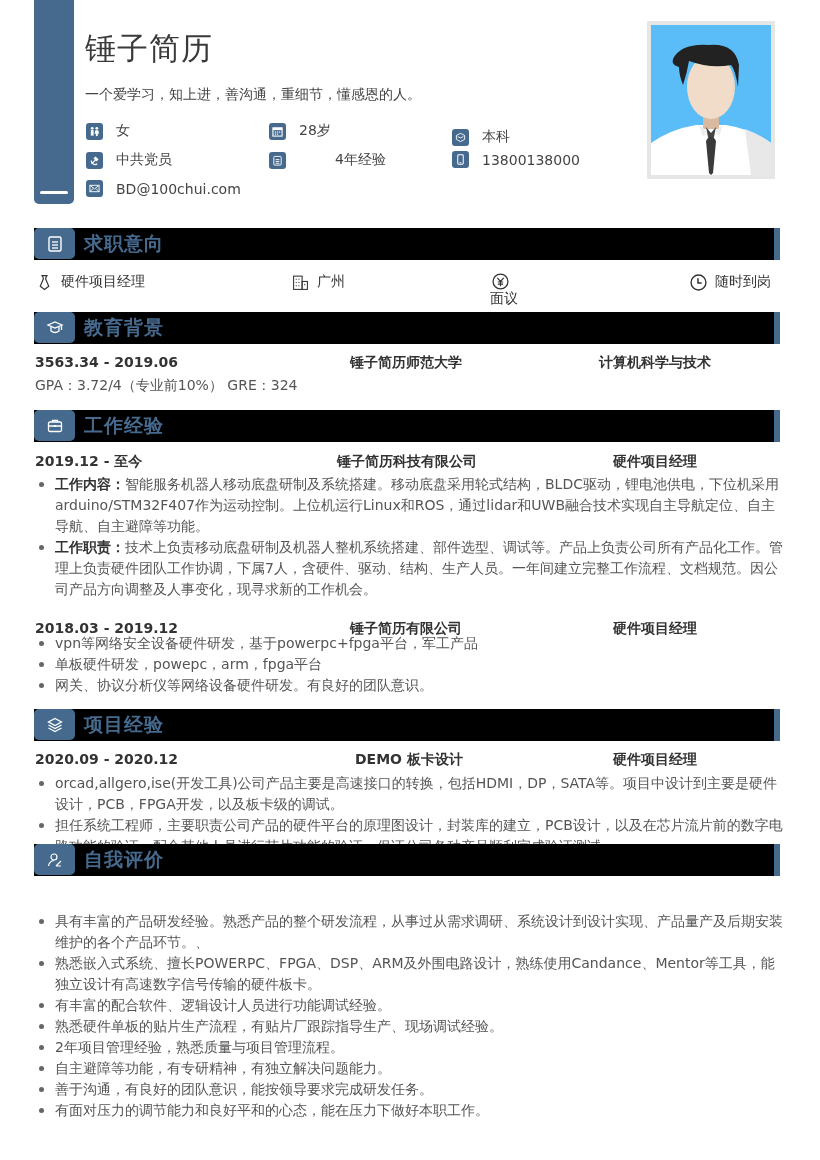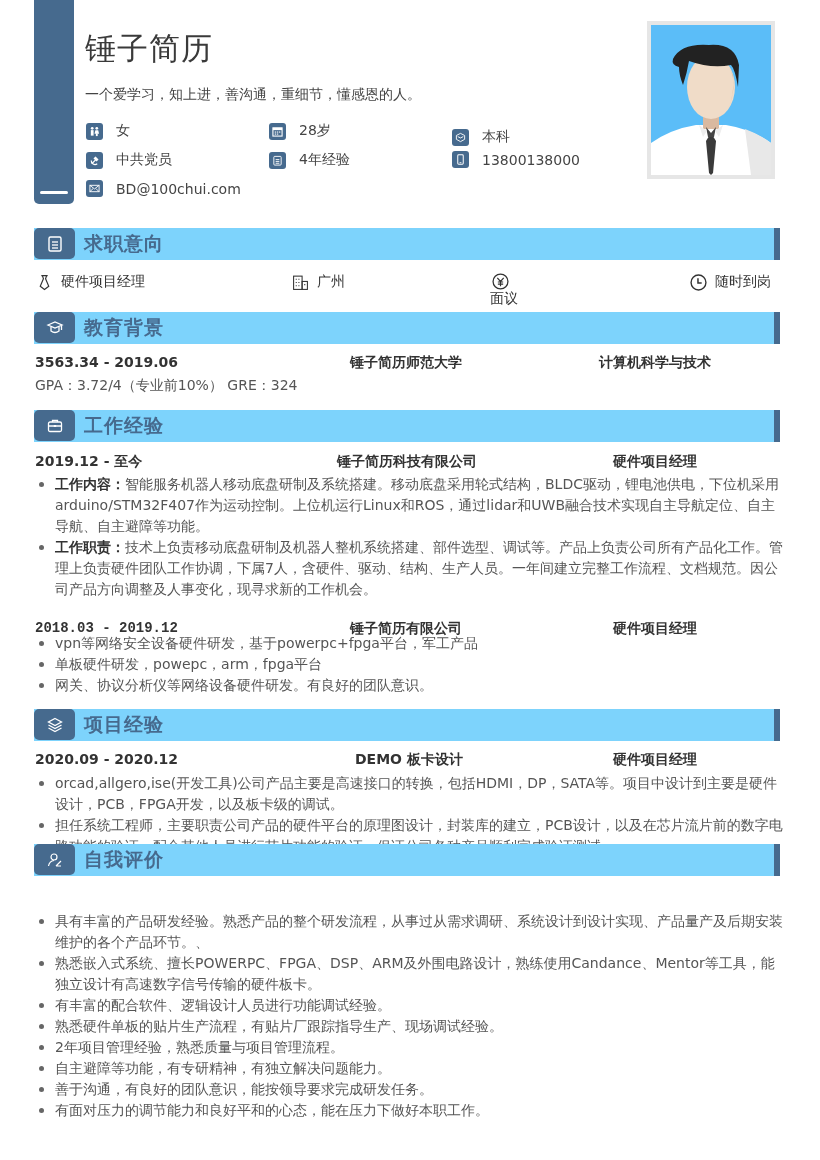--- a/index.html
+++ b/index.html
@@ -12,21 +12,21 @@
   .name { position: absolute; left: 85px; top: 28px; font-size: 31px; color: #3a3a3a; font-weight: normal; letter-spacing: 1px; }
   .motto { position: absolute; left: 85px; top: 86px; font-size: 14px; color: #444; }
 
   .info { position: absolute; display: flex; align-items: center; font-size: 14px; color: #444; }
   .info .ic { width: 17px; height: 17px; background: #466a8e; border-radius: 3px; margin-right: 13px; display: flex; align-items: center; justify-content: center; }
   .info .ic svg { width: 11px; height: 11px; }
 
   .photo { position: absolute; left: 647px; top: 21px; width: 128px; height: 158px; background: #e6e6e6; padding: 4px; }
   .photo .inner { width: 120px; height: 150px; background: #5bbdf8; position: relative; overflow: hidden; }
 
-  .sec-head { position: absolute; left: 34px; width: 746px; height: 32px; background: #7dd3fc; }
+  .sec-head { position: absolute; left: 34px; width: 746px; height: 32px; background: #000000; }
   .sec-head .bar { position: absolute; right: 0; top: 0; width: 6px; height: 32px; background: #466a8e; }
   .sec-head .ibox { position: absolute; left: 0; top: 0; width: 41px; height: 31px; background: #466a8e; border-radius: 5px; display: flex; align-items: center; justify-content: center; }
   .sec-head .ibox svg { width: 18px; height: 18px; }
   .sec-head .title { position: absolute; left: 50px; top: 3px; font-size: 19px; font-weight: bold; color: #466a8e; letter-spacing: 1px; }
 
   .intent { position: absolute; top: 273px; display: flex; align-items: center; font-size: 14px; color: #333; }
   .intent svg { width: 17px; height: 17px; margin-right: 8px; }
 
   .row-head { position: absolute; left: 35px; width: 745px; height: 20px; font-size: 14px; font-weight: bold; color: #333; }
   .row-head span { position: absolute; top: 0; white-space: nowrap; }
@@ -85,21 +85,21 @@
 </div>
 <div class="info" style="left:86px;top:151px;">
   <span class="ic">
       <svg viewBox="0 0 12 12">
         <path d="M3 9.5l5-5M7 2.5l2.5 2.5-1.2 1.2-2.5-2.5z" stroke="#fff" stroke-width="1.3" fill="#fff"></path>
         <path d="M2.5 6a4 4 0 0 0 6.5 3.5" fill="none" stroke="#fff" stroke-width="1.3"></path>
       </svg>
     </span>
   <span>中共党员</span>
 </div>
-<div class="info" style="left:269px;top:151px;">
+<div class="info" style="left:269px;top:151px;gap:36px;">
   <span class="ic">
       <svg viewBox="0 0 12 12">
         <rect x="2" y="1.5" width="8" height="9.5" rx="1" fill="none" stroke="#fff" stroke-width="1"></rect>
         <line x1="4" y1="5" x2="8" y2="5" stroke="#fff"></line>
         <line x1="4" y1="7" x2="8" y2="7" stroke="#fff"></line>
         <line x1="4" y1="9" x2="8" y2="9" stroke="#fff"></line>
       </svg>
     </span>
   <span>4年经验</span>
 </div>
@@ -215,21 +215,21 @@
 <div class="row-head" style="top:453px;">
   <span style="left:0;">2019.12 - 至今</span>
   <span style="left:302px;">锤子简历科技有限公司</span>
   <span style="left:578px;">硬件项目经理</span>
 </div>
 <div class="bl" style="top:474px;">
   <div class="item"><b>工作内容：</b><span>智能服务机器人移动底盘研制及系统搭建。移动底盘采用轮式结构，BLDC驱动，锂电池供电，下位机采用arduino/STM32F407作为运动控制。上位机运行Linux和ROS，通过lidar和UWB融合技术实现自主导航定位、自主导航、自主避障等功能。</span></div>
   <div class="item"><b>工作职责：</b><span>技术上负责移动底盘研制及机器人整机系统搭建、部件选型、调试等。产品上负责公司所有产品化工作。管理上负责硬件团队工作协调，下属7人，含硬件、驱动、结构、生产人员。一年间建立完整工作流程、文档规范。因公司产品方向调整及人事变化，现寻求新的工作机会。</span></div>
 </div>
 
-<div class="row-head" style="top:620px;font-family:Liberation Mono, monospace;">
+<div class="row-head" style="top:620px;">
   <span style="left:0;">2018.03 - 2019.12</span>
   <span style="left:315px;">锤子简历有限公司</span>
   <span style="left:578px;">硬件项目经理</span>
 </div>
 <div class="bl" style="top:633px;">
   <div class="item">vpn等网络安全设备硬件研发，基于powerpc+fpga平台，军工产品</div>
   <div class="item">单板硬件研发，powepc，arm，fpga平台</div>
   <div class="item">网关、协议分析仪等网络设备硬件研发。有良好的团队意识。</div>
 </div>
 

